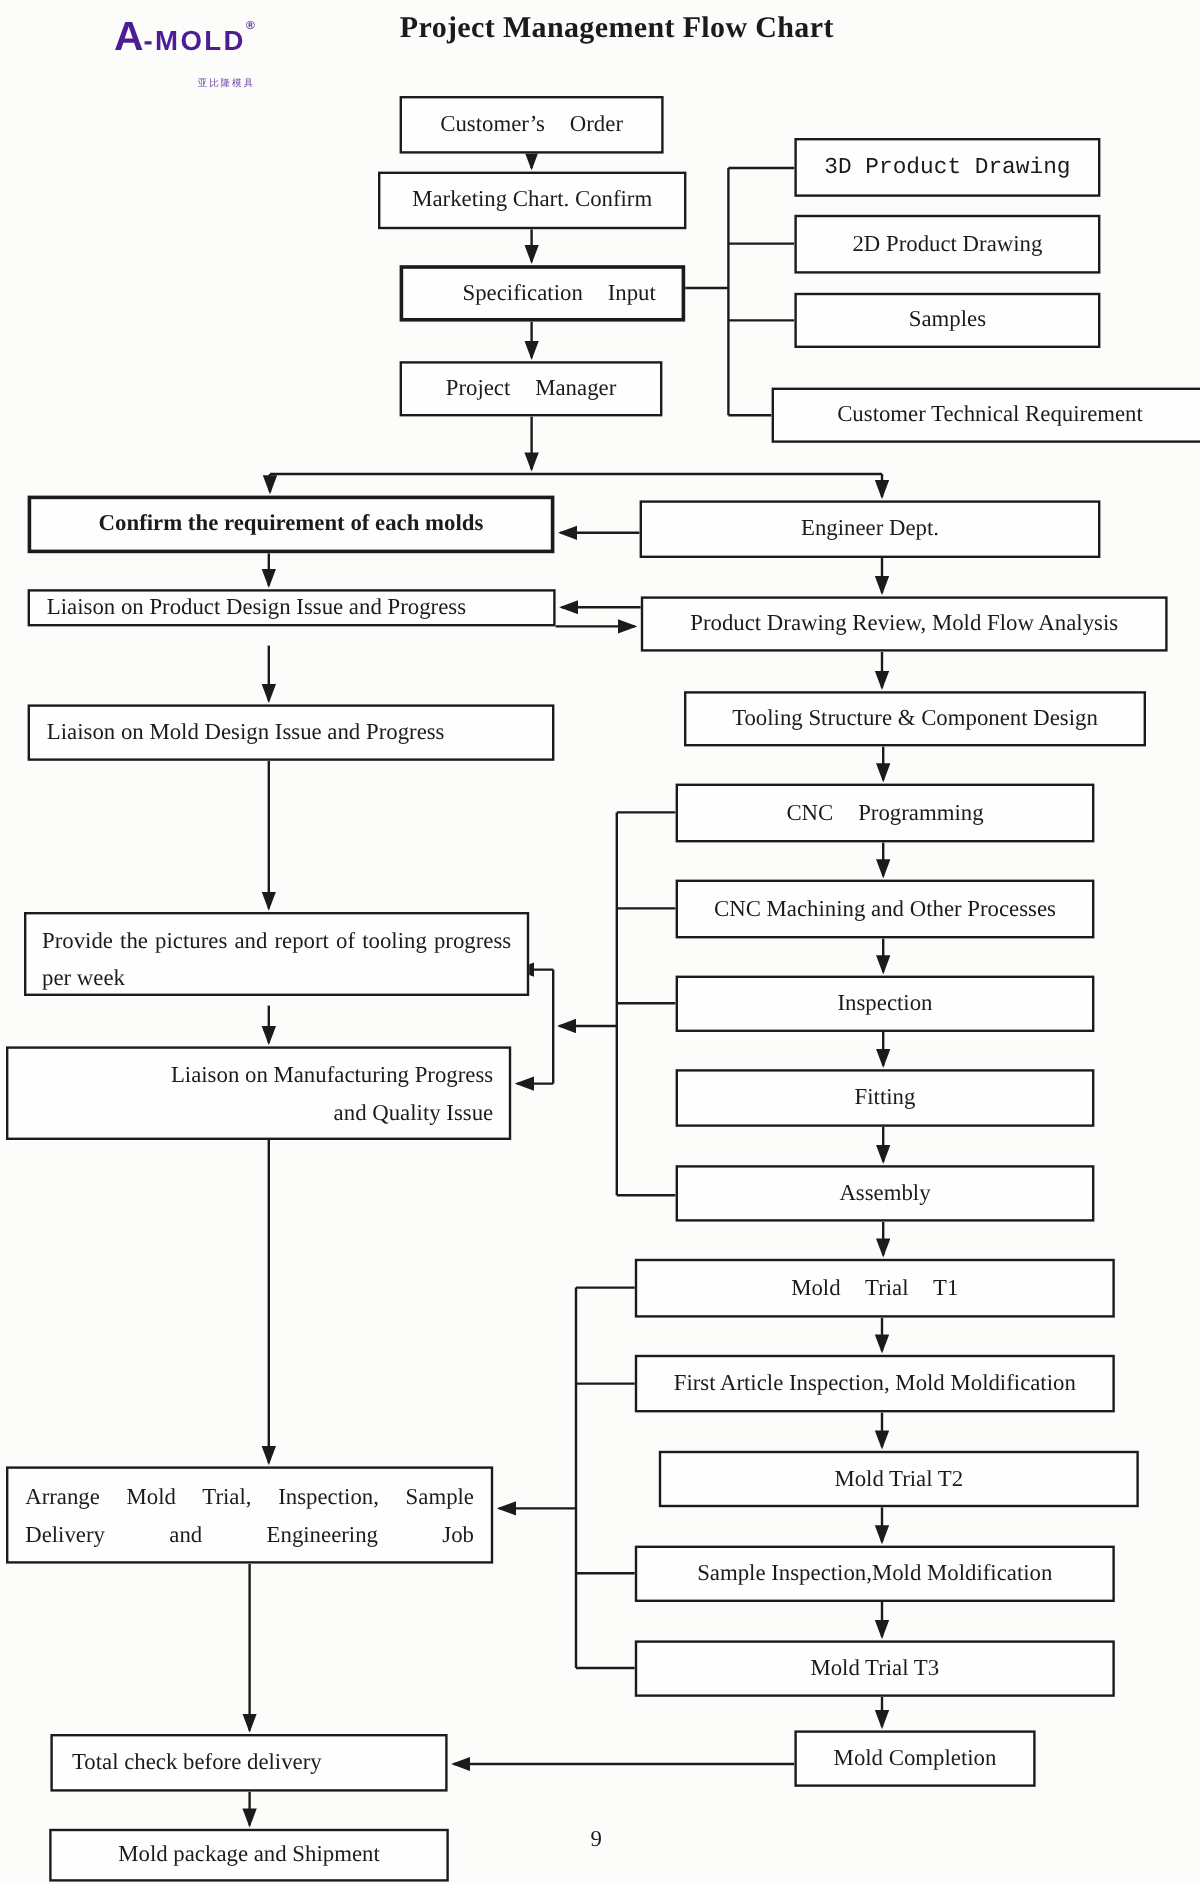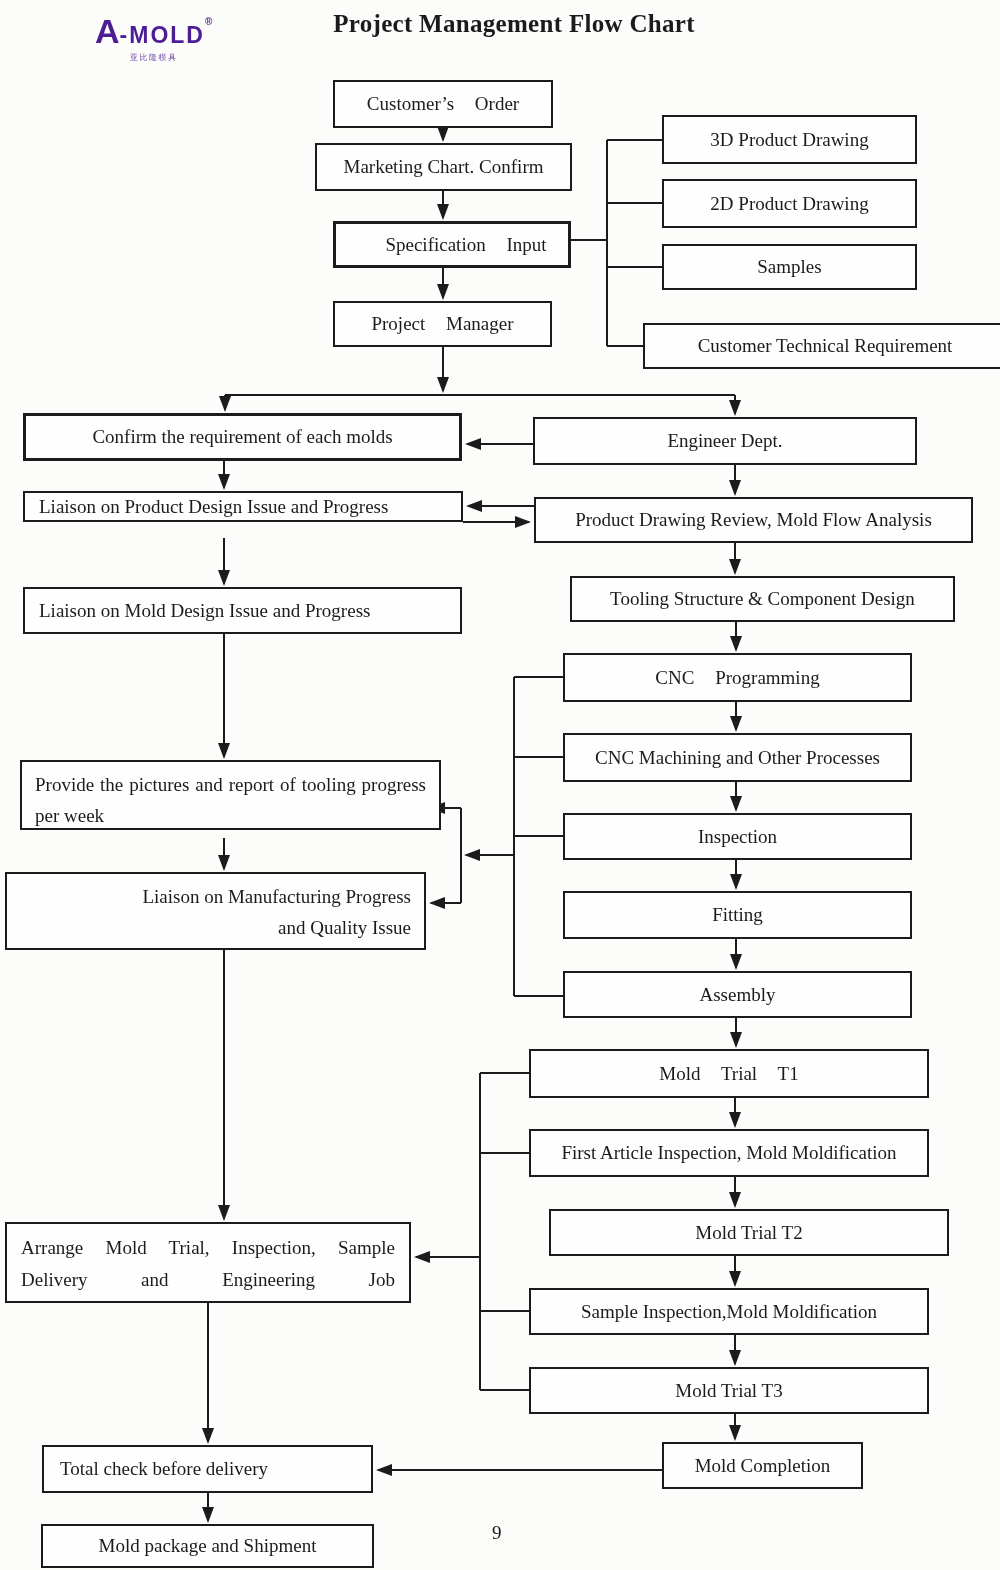--- a/index.html
+++ b/index.html
@@ -17,21 +17,21 @@
   .title{
     position:absolute;top:10px;left:0;width:100%;
     text-align:center;padding-left:28px;box-sizing:border-box;
     font-size:25px;font-weight:bold;letter-spacing:0.3px;
   }
   .logo{position:absolute;left:95px;top:14px;line-height:1;color:#4c1d95;font-family:"Liberation Sans",sans-serif;}
   .logo-main{font-weight:bold;white-space:nowrap;}
   .logo-a{font-size:34px;letter-spacing:0;}
   .logo-rest{font-size:23px;letter-spacing:2px;}
   .logo-reg{font-size:10px;vertical-align:18px;}
-  .logo-sub{font-size:8px;letter-spacing:1.5px;text-align:center;margin-top:6px;opacity:.85;}
+  .logo-sub{font-size:8px;letter-spacing:1.5px;text-align:right;margin-top:18px;opacity:.85;}
   .node{
     position:absolute;box-sizing:border-box;
     border:2px solid #1b1b1b;background:#fefefe;
     display:flex;align-items:center;justify-content:center;
     text-align:center;font-size:19px;line-height:1.25;
     padding:2px 8px;
   }
   .thick{border-width:3px;}
   .ws{word-spacing:16px;}
   .leftpad{justify-content:flex-start;text-align:left;padding-left:14px;}
@@ -114,26 +114,26 @@
     <div class="logo-main"><span class="logo-a">A</span><span class="logo-rest">-MOLD</span><span class="logo-reg">®</span></div>
     <div class="logo-sub">亚比隆模具</div>
   </div>
   <div class="title">Project Management Flow Chart</div>
 
   <div class="node ws" style="left:333px;top:80px;width:220px;height:48px;">Customer’s Order</div>
   <div class="node" style="left:315px;top:143px;width:257px;height:48px;">Marketing Chart. Confirm</div>
   <div class="node ws thick" style="left:333px;top:221px;width:238px;height:47px;padding-left:36px;">Specification Input</div>
   <div class="node ws" style="left:333px;top:301px;width:219px;height:46px;">Project Manager</div>
 
-  <div class="node" style="left:662px;top:115px;width:255px;height:49px;">3D Product Drawing</div>
+  <div class="node" style="left:662px;top:115px;width:255px;height:49px;font-family:Liberation Mono, monospace;">3D Product Drawing</div>
   <div class="node" style="left:662px;top:179px;width:255px;height:49px;">2D Product Drawing</div>
   <div class="node" style="left:662px;top:244px;width:255px;height:46px;">Samples</div>
   <div class="node" style="left:643px;top:323px;width:364px;height:46px;">Customer Technical Requirement</div>
 
-  <div class="node thick" style="left:23px;top:413px;width:439px;height:48px;">Confirm the requirement of each molds</div>
+  <div class="node thick" style="left:23px;top:413px;width:439px;height:48px;font-weight:bold;">Confirm the requirement of each molds</div>
   <div class="node" style="left:533px;top:417px;width:384px;height:48px;">Engineer Dept.</div>
   <div class="node leftpad" style="left:23px;top:491px;width:440px;height:31px;">Liaison on Product Design Issue and Progress</div>
   <div class="node" style="left:534px;top:497px;width:439px;height:46px;">Product Drawing Review, Mold Flow Analysis</div>
   <div class="node leftpad" style="left:23px;top:587px;width:439px;height:47px;">Liaison on Mold Design Issue and Progress</div>
   <div class="node" style="left:570px;top:576px;width:385px;height:46px;">Tooling Structure &amp; Component Design</div>
 
   <div class="node ws" style="left:563px;top:653px;width:349px;height:49px;">CNC Programming</div>
   <div class="node" style="left:563px;top:733px;width:349px;height:49px;">CNC Machining and Other Processes</div>
   <div class="node" style="left:563px;top:813px;width:349px;height:47px;">Inspection</div>
   <div class="node" style="left:563px;top:891px;width:349px;height:48px;">Fitting</div>

